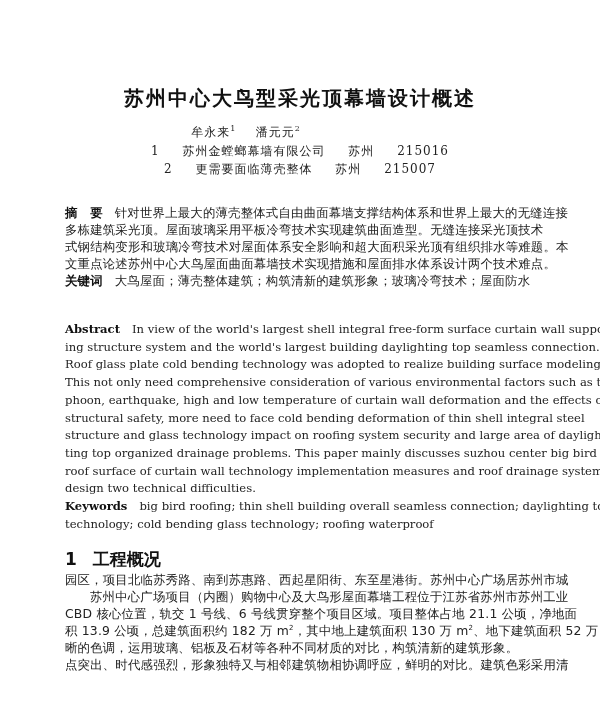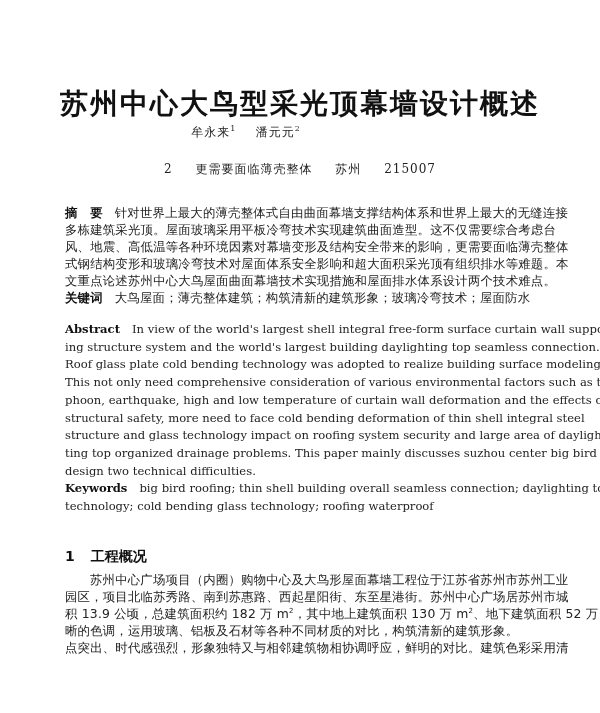--- a/index.html
+++ b/index.html
@@ -1,20 +1,20 @@
 <!DOCTYPE html>
 <html><head>
   <meta charset="utf-8">
   <style>
     html, body { margin: 0; padding: 0; background: #ffffff; }
     body { width: 600px; height: 713px; position: relative; overflow: hidden; color: #1a1a1a; }
     .page { position: absolute; left: 0; top: 0; width: 600px; height: 713px; }
     .title {
       position: absolute; left: 0; width: 600px; top: 85px; text-align: center;
-      font-family: "DejaVu Sans", sans-serif; font-weight: bold; font-size: 28px;
+      font-family: "DejaVu Sans", sans-serif; font-weight: bold; font-size: 20px;
       letter-spacing: 2px; color: #111;
     }
     .authors {
       position: absolute; left: 0; width: 492px; top: 124px; text-align: center;
       font-family: "DejaVu Serif", serif; font-size: 12px; letter-spacing: 1px; color: #222;
     }
     .authors sup { font-size: 8px; }
     .affil {
       position: absolute; left: 0; width: 600px; text-align: center;
       font-family: "DejaVu Serif", serif; font-size: 12px; letter-spacing: 1px; color: #222;
@@ -29,75 +29,82 @@
     }
     .en-line {
       font-family: "DejaVu Serif", serif; font-size: 11.6px; line-height: 17.7px;
       white-space: nowrap; color: #222;
     }
     .label-bold { font-weight: bold; color: #111; margin-right: 12px; text-align: center; }
     .abstract-zh { top: 204px; }
     .abstract-en { top: 321px; }
     .section-heading {
       position: absolute; left: 65px; top: 548px;
-      font-family: "DejaVu Sans", sans-serif; font-weight: bold; font-size: 14px; color: #111; text-align: center;
+      font-family: "DejaVu Sans", sans-serif; font-weight: bold; font-size: 17px; color: #111; text-align: center;
     }
     .section-heading .num { margin-right: 16px; }
     .body-text { top: 571px; }
     .indent { padding-left: 25px; }
     sup { font-size: 7px; vertical-align: super; line-height: 0; }
   </style>
 </head>
 <body>
 
 <div class="page">
 
   <div class="title">苏州中心大鸟型采光顶幕墙设计概述</div>
 
   <div class="authors">
     <span>牟永来</span><sup>1</sup>
     &nbsp;&nbsp;
     <span>潘元元</span><sup>2</sup>
   </div>
 
+  <div class="affil a1">
+    <span>1</span>
+    <span>苏州金螳螂幕墙有限公司</span>
+    <span>苏州</span>
+    <span>215016</span>
+  </div>
   <div class="affil a2">
     <span>2</span>
     <span>更需要面临薄壳整体</span>
     <span>苏州</span>
     <span>215007</span>
   </div>
 
   <div class="block abstract-zh">
     <div class="zh-line"><span class="label-bold">摘　要</span><span>针对世界上最大的薄壳整体式自由曲面幕墙支撑结构体系和世界上最大的无缝连接</span></div>
-    <div class="zh-line">多栋建筑采光顶。屋面玻璃采用平板冷弯技术实现建筑曲面造型。这不仅需要综合考虑台</div>
-    <div class="zh-line">风、地震、高低温等各种环境因素对幕墙变形及结构安全带来的影响，更需要面临薄壳整体</div>
+    <div class="zh-line">多栋建筑采光顶。屋面玻璃采用平板冷弯技术实现建筑曲面造型。无缝连接采光顶技术</div>
     <div class="zh-line">式钢结构变形和玻璃冷弯技术对屋面体系安全影响和超大面积采光顶有组织排水等难题。本</div>
     <div class="zh-line">文重点论述苏州中心大鸟屋面曲面幕墙技术实现措施和屋面排水体系设计两个技术难点。</div>
     <div class="zh-line"><span class="label-bold">关键词</span><span>大鸟屋面；薄壳整体建筑；构筑清新的建筑形象；玻璃冷弯技术；屋面防水</span></div>
   </div>
 
   <div class="block abstract-en">
     <div class="en-line"><span class="label-bold">Abstract</span><span>In view of the world's largest shell integral free-form surface curtain wall support-</span></div>
     <div class="en-line">ing structure system and the world's largest building daylighting top seamless connection.</div>
     <div class="en-line">Roof glass plate cold bending technology was adopted to realize building surface modeling.</div>
     <div class="en-line">This not only need comprehensive consideration of various environmental factors such as ty-</div>
     <div class="en-line">phoon, earthquake, high and low temperature of curtain wall deformation and the effects of</div>
     <div class="en-line">structural safety, more need to face cold bending deformation of thin shell integral steel</div>
     <div class="en-line">structure and glass technology impact on roofing system security and large area of dayligh-</div>
     <div class="en-line">ting top organized drainage problems. This paper mainly discusses suzhou center big bird</div>
+    <div class="en-line">roof surface of curtain wall technology implementation measures and roof drainage system</div>
     <div class="en-line">design two technical difficulties.</div>
     <div class="en-line"><span class="label-bold">Keywords</span><span>big bird roofing; thin shell building overall seamless connection; daylighting top</span></div>
     <div class="en-line">technology; cold bending glass technology; roofing waterproof</div>
   </div>
 
   <div class="section-heading">
     <span class="num">1</span><span>工程概况</span>
   </div>
 
   <div class="block body-text">
+    <div class="zh-line">园区，项目北临苏秀路、南到苏惠路、西起星阳街、东至星港街。苏州中心广场居苏州市城</div>
     <div class="zh-line indent">苏州中心广场项目（内圈）购物中心及大鸟形屋面幕墙工程位于江苏省苏州市苏州工业</div>
-    <div class="zh-line">园区，项目北临苏秀路、南到苏惠路、西起星阳街、东至星港街。苏州中心广场居苏州市城</div>
+    <div class="zh-line">CBD 核心位置，轨交 1 号线、6 号线贯穿整个项目区域。项目整体占地 21.1 公顷，净地面</div>
     <div class="zh-line"><span>积 13.9 公顷，总建筑面积约 182 万 m</span><sup>2</sup><span>，其中地上建筑面积 130 万 m</span><sup>2</sup><span>、地下建筑面积 52 万</span></div>
     <div class="zh-line">晰的色调，运用玻璃、铝板及石材等各种不同材质的对比，构筑清新的建筑形象。</div>
     <div class="zh-line">点突出、时代感强烈，形象独特又与相邻建筑物相协调呼应，鲜明的对比。建筑色彩采用清</div>
   </div>
 
 </div>
 
 </body></html>

